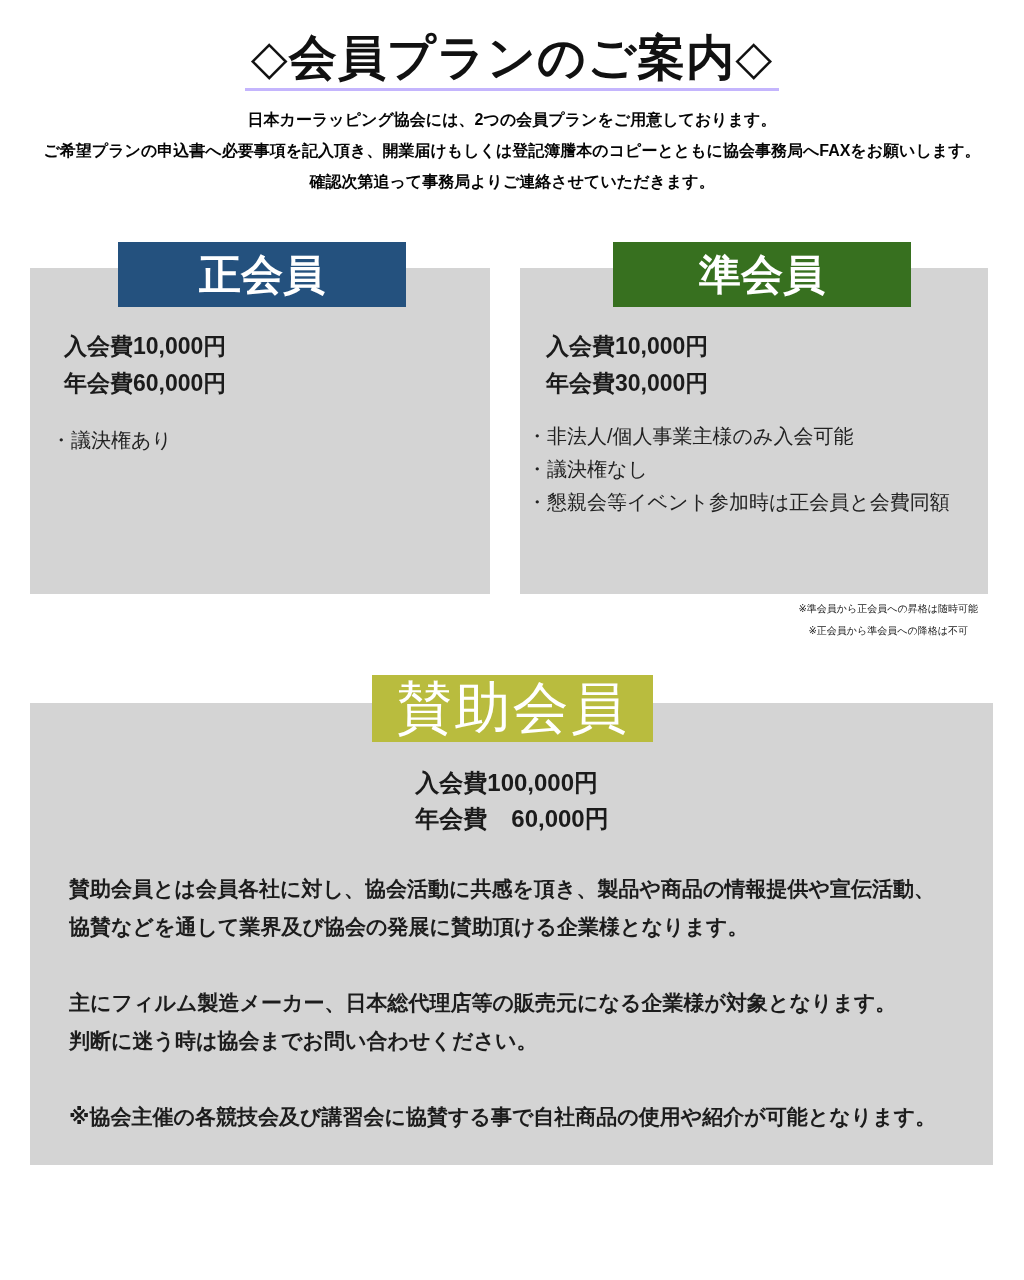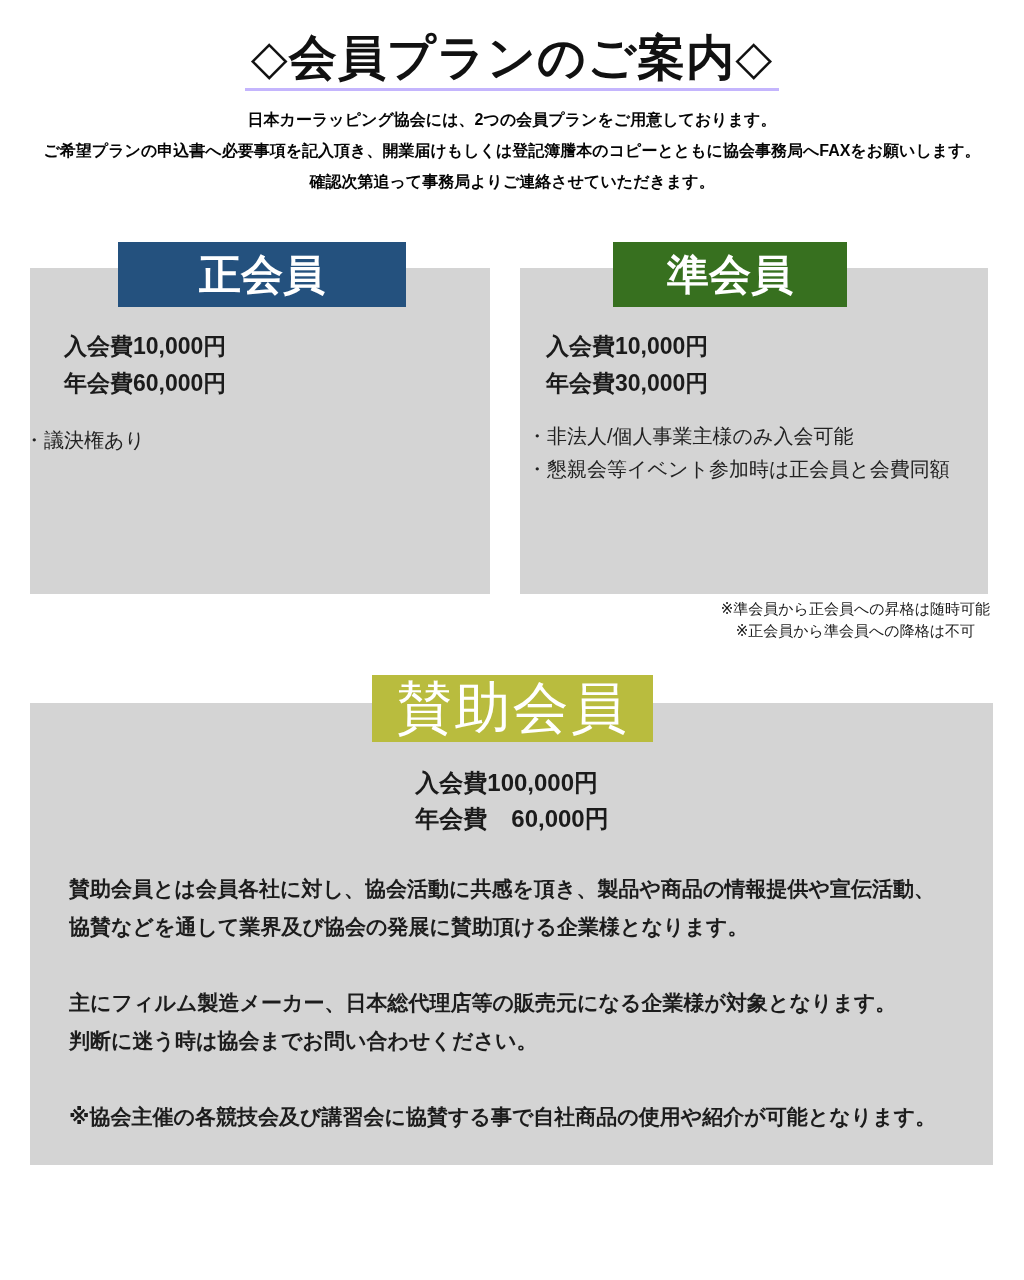--- a/index.html
+++ b/index.html
@@ -25,35 +25,35 @@
   .card { position:absolute; background:#d4d4d4; }
   .card-regular   { left:30px;  top:268px; width:460px; height:326px; }
   .card-associate { left:520px; top:268px; width:468px; height:326px; }
 
   .badge {
     position:absolute; display:flex; align-items:center; justify-content:center;
     color:#ffffff; z-index:2;
   }
   .badge-regular   { left:118px; top:242px; width:288px; height:65px; background:#24517e;
                      font-size:42px; font-weight:bold; }
-  .badge-associate { left:613px; top:242px; width:234px; height:65px; background:#37701f;
+  .badge-associate { left:613px; top:242px; width:298px; height:65px; background:#37701f;
                      font-size:42px; font-weight:bold; }
   .badge-supporting{ left:372px; top:675px; width:281px; height:67px; background:#b9bc3e;
                      font-size:56px; font-weight:normal; letter-spacing:2px; }
 
   .fees { position:absolute; font-size:23px; font-weight:bold; line-height:37px; color:#1b1b1b; }
   .fees-regular   { left:64px;  top:328px; }
   .fees-associate { left:546px; top:328px; }
 
   .features { position:absolute; font-size:20px; line-height:33px; color:#222222; }
-  .features-regular   { left:24px;  top:424px; }
+  .features-regular   { left:51px;  top:424px; }
   .features-associate { left:527px; top:420px; }
 
-  .notes { position:absolute; top:598px; right:34px; text-align:center;
-           font-size:15px; line-height:22px; color:#1a1a1a; }
+  .notes { position:absolute; top:598px; right:46px; text-align:center;
+           font-size:10px; line-height:22px; color:#1a1a1a; }
 
   
   .card-supporting { left:30px; top:703px; width:963px; height:462px; }
 
   .support-fees { position:absolute; top:765px; left:0; width:1024px; text-align:center; }
   .support-fees .inner { display:inline-block; text-align:left;
                          font-size:24px; font-weight:bold; line-height:36px; color:#1b1b1b; }
 
   .support-body { position:absolute; left:69px; top:870px; width:890px;
                   font-size:21px; line-height:38px; color:#1c1c1c; }
@@ -86,20 +86,21 @@
   </div>
 
   <div class="card card-associate"></div>
   <div class="badge badge-associate">準会員</div>
   <div class="fees fees-associate">
     <div>入会費10,000円</div>
     <div>年会費30,000円</div>
   </div>
   <div class="features features-associate">
     <div>・非法人/個人事業主様のみ入会可能</div>
+    <div>・議決権なし</div>
     <div>・懇親会等イベント参加時は正会員と会費同額</div>
   </div>
 
   <div class="notes">
     <div>※準会員から正会員への昇格は随時可能</div>
     <div>※正会員から準会員への降格は不可</div>
   </div>
 
   <div class="card card-supporting"></div>
   <div class="badge badge-supporting">賛助会員</div>

